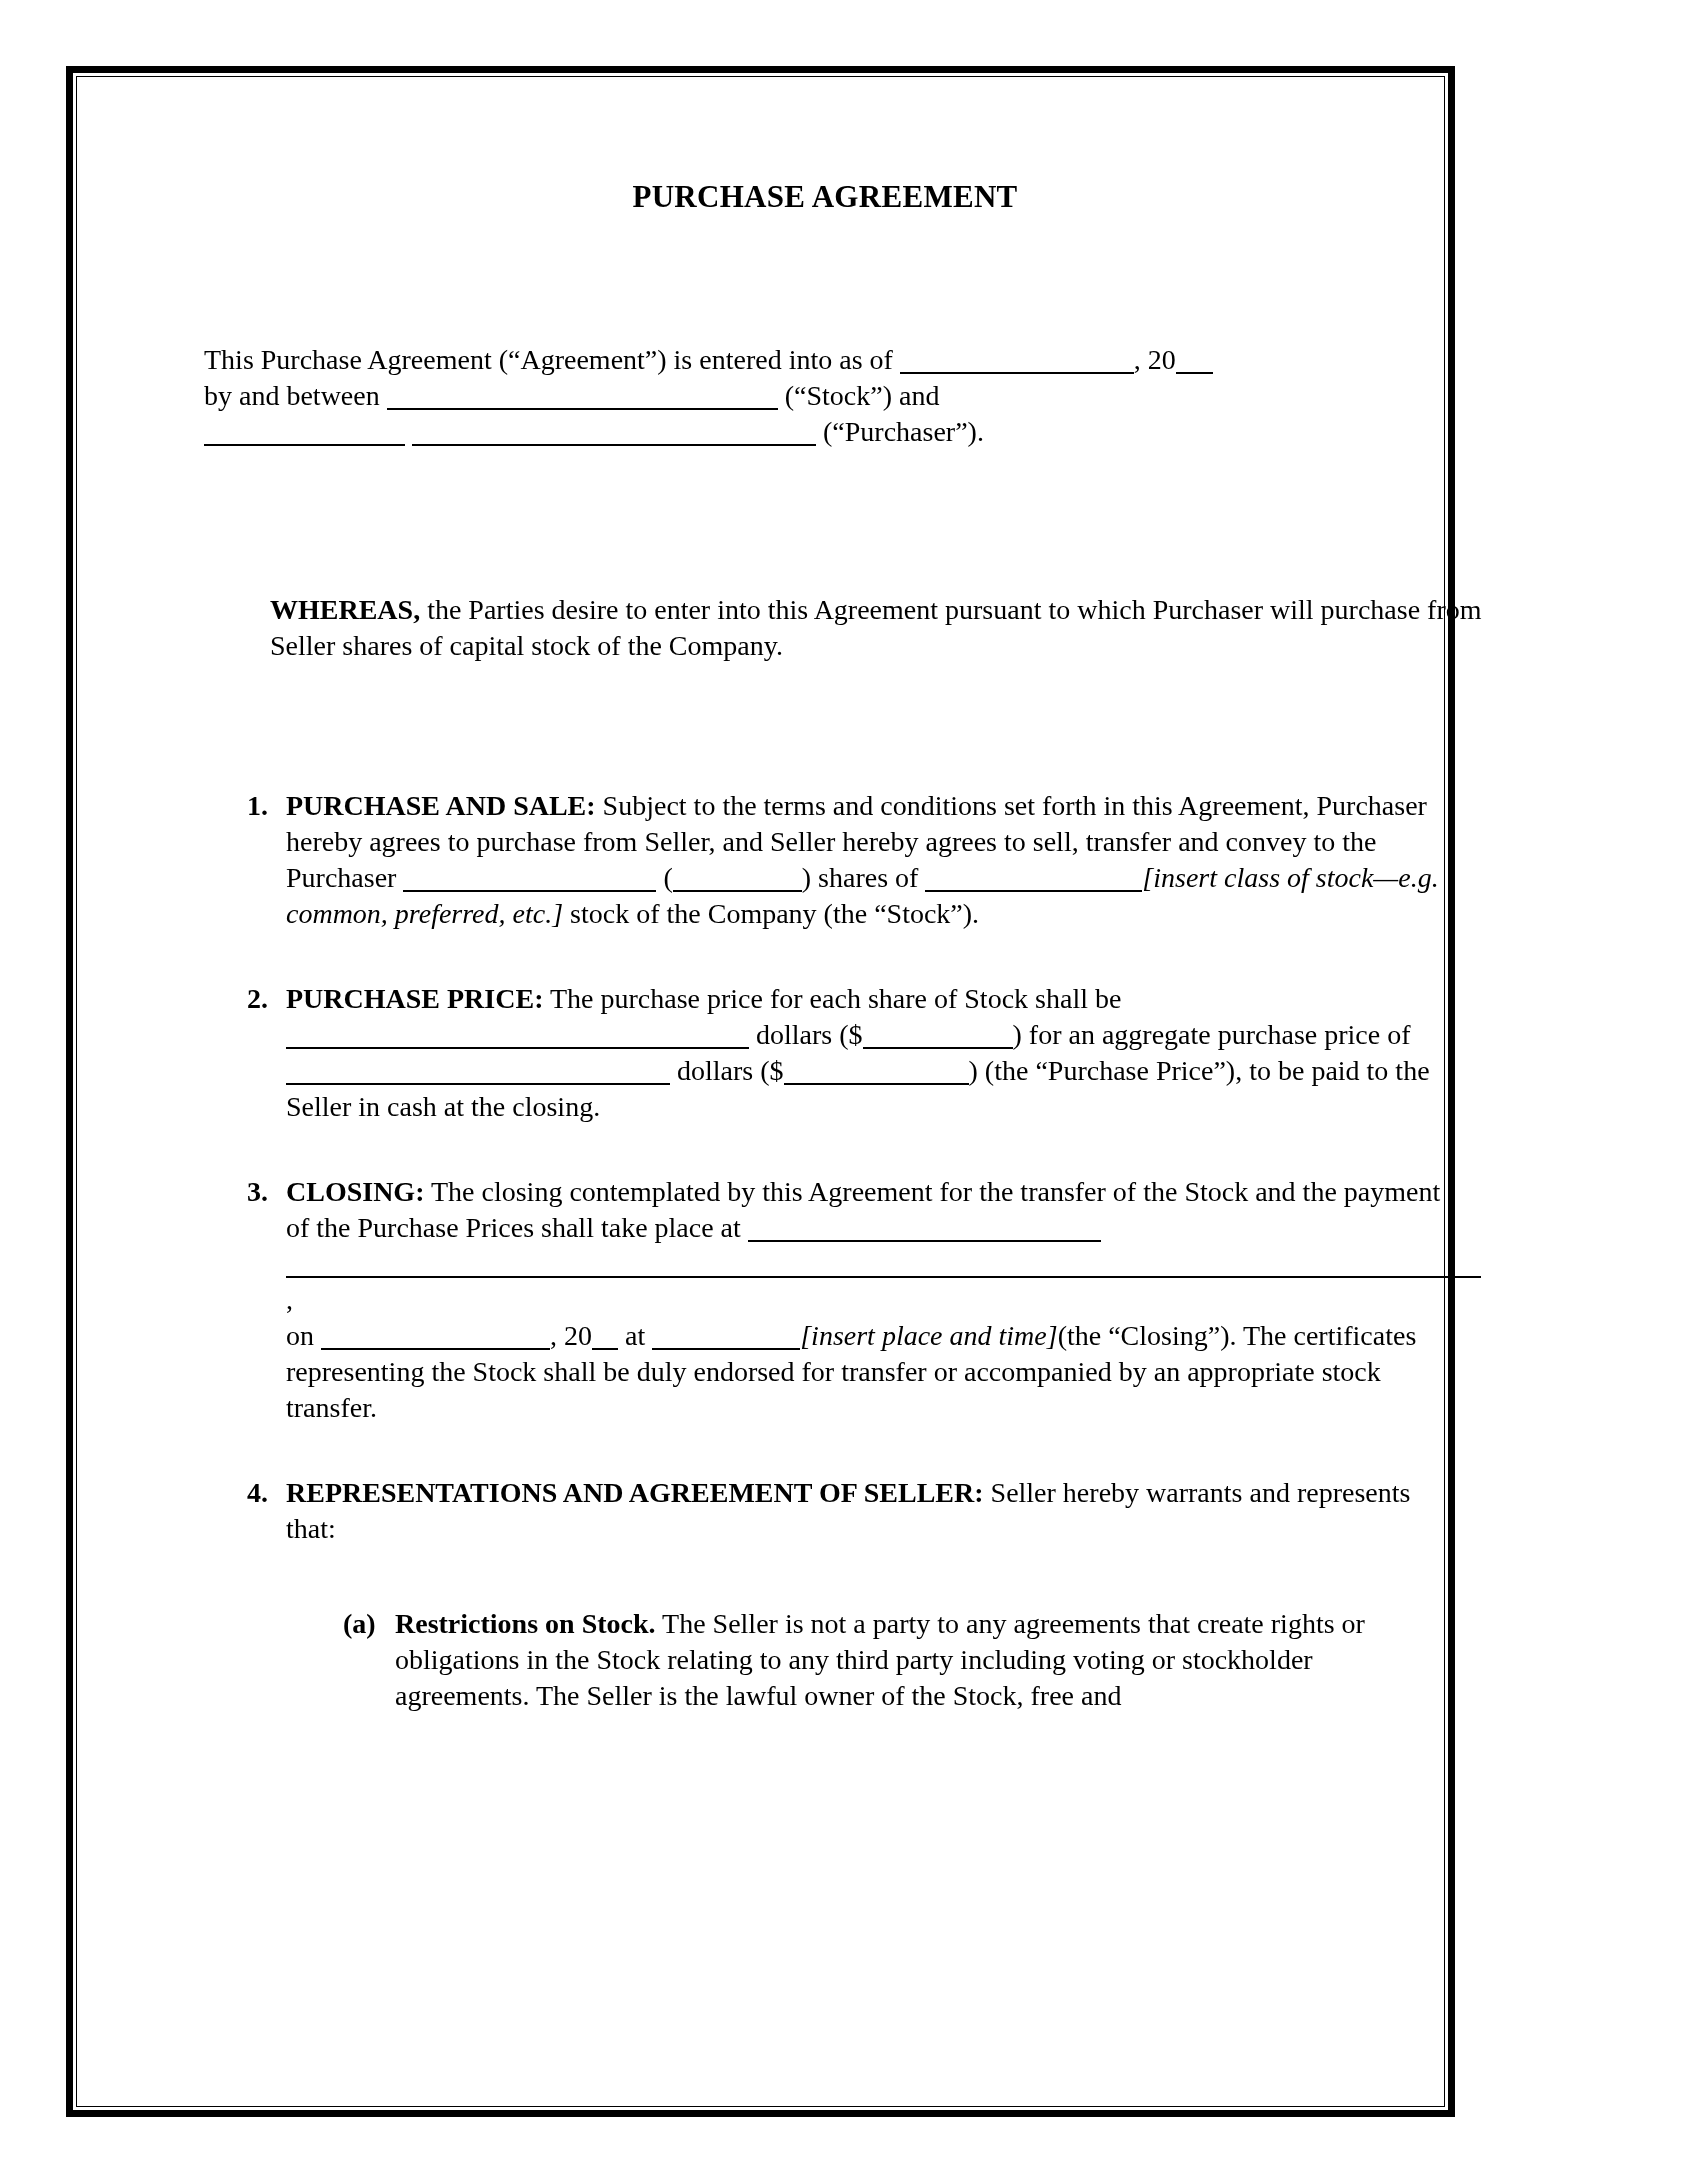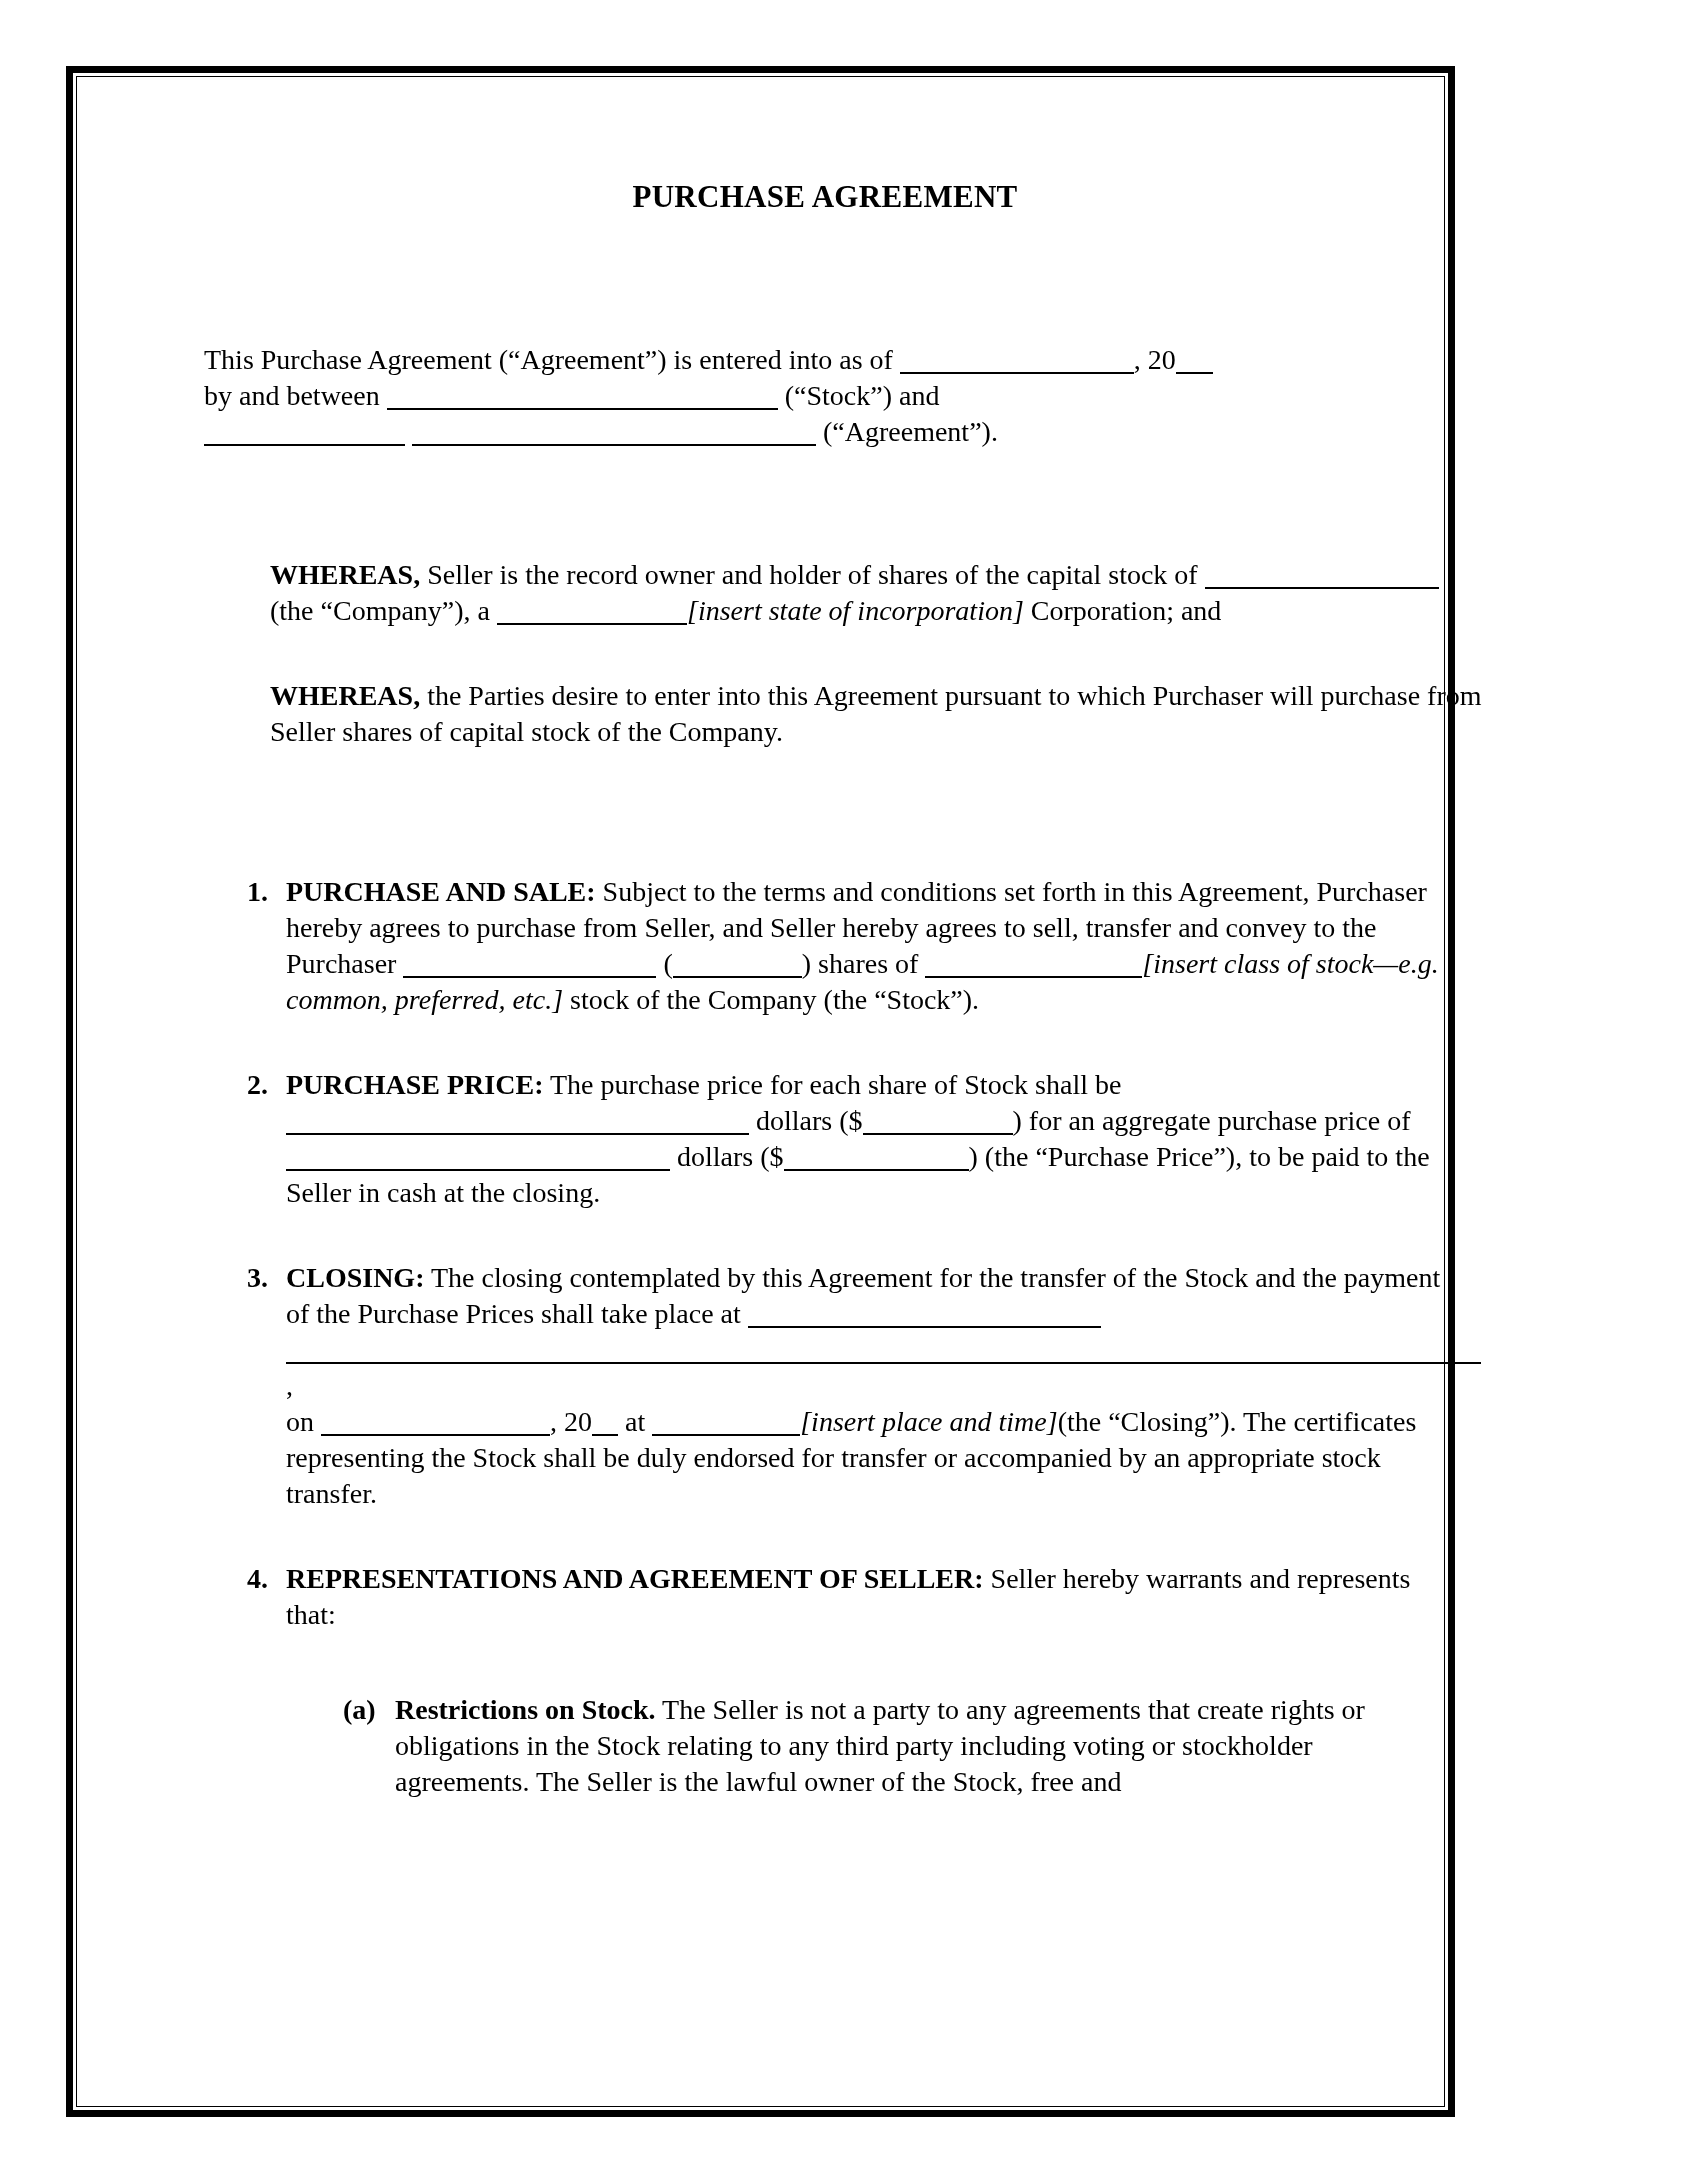--- a/index.html
+++ b/index.html
@@ -123,29 +123,26 @@
   <div id="body-area">
 
     <div class="doc-title">PURCHASE AGREEMENT</div>
 
     <div class="gap-lg"></div>
     <div class="gap-md"></div>
 
     <div class="para">
       <span>This Purchase Agreement (“Agreement”) is entered into as of </span><span class="blank" style="width:234px"></span><span>, 20</span><span class="blank" style="width:37px"></span><br>
       <span>by and between </span><span class="blank" style="width:391px"></span><span> (“Stock”) and</span><br>
-      <span class="blank" style="width:201px"></span>&nbsp;<span class="blank" style="width:404px"></span><span> (“Agreement”).</span><br>
+      <span class="blank" style="width:201px"></span>&nbsp;<span class="blank" style="width:404px"></span><span> (“Purchaser”).</span><br>
     </div>
 
     <div class="gap-lg"></div>
     <div class="gap-xs"></div>
 
-    <div class="para indent-block">
-      <b>WHEREAS,</b><span> Seller is the record owner and holder of shares of the capital stock of </span><span class="blank" style="width:234px"></span><span> (the “Company”), a </span><span class="blank" style="width:190px"></span><i>[insert state of incorporation]</i><span> Corporation; and</span>
-    </div>
 
     <div class="gap-sm"></div>
 
     <div class="para indent-block">
       <b>WHEREAS,</b><span> the Parties desire to enter into this Agreement pursuant to which Purchaser will purchase from Seller shares of capital stock of the Company.</span>
     </div>
 
     <div class="gap-sm"></div>
 
 

